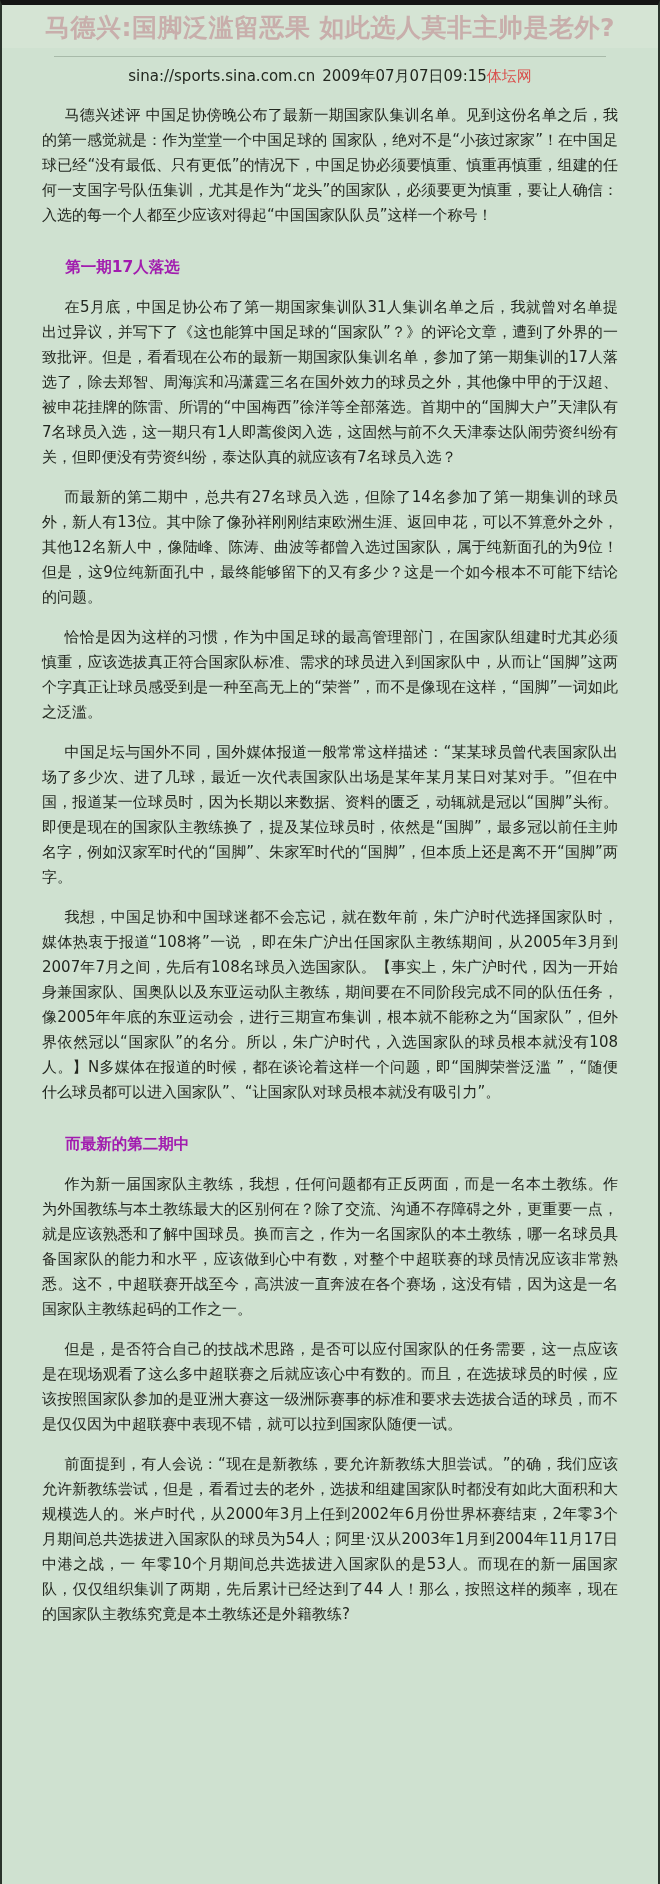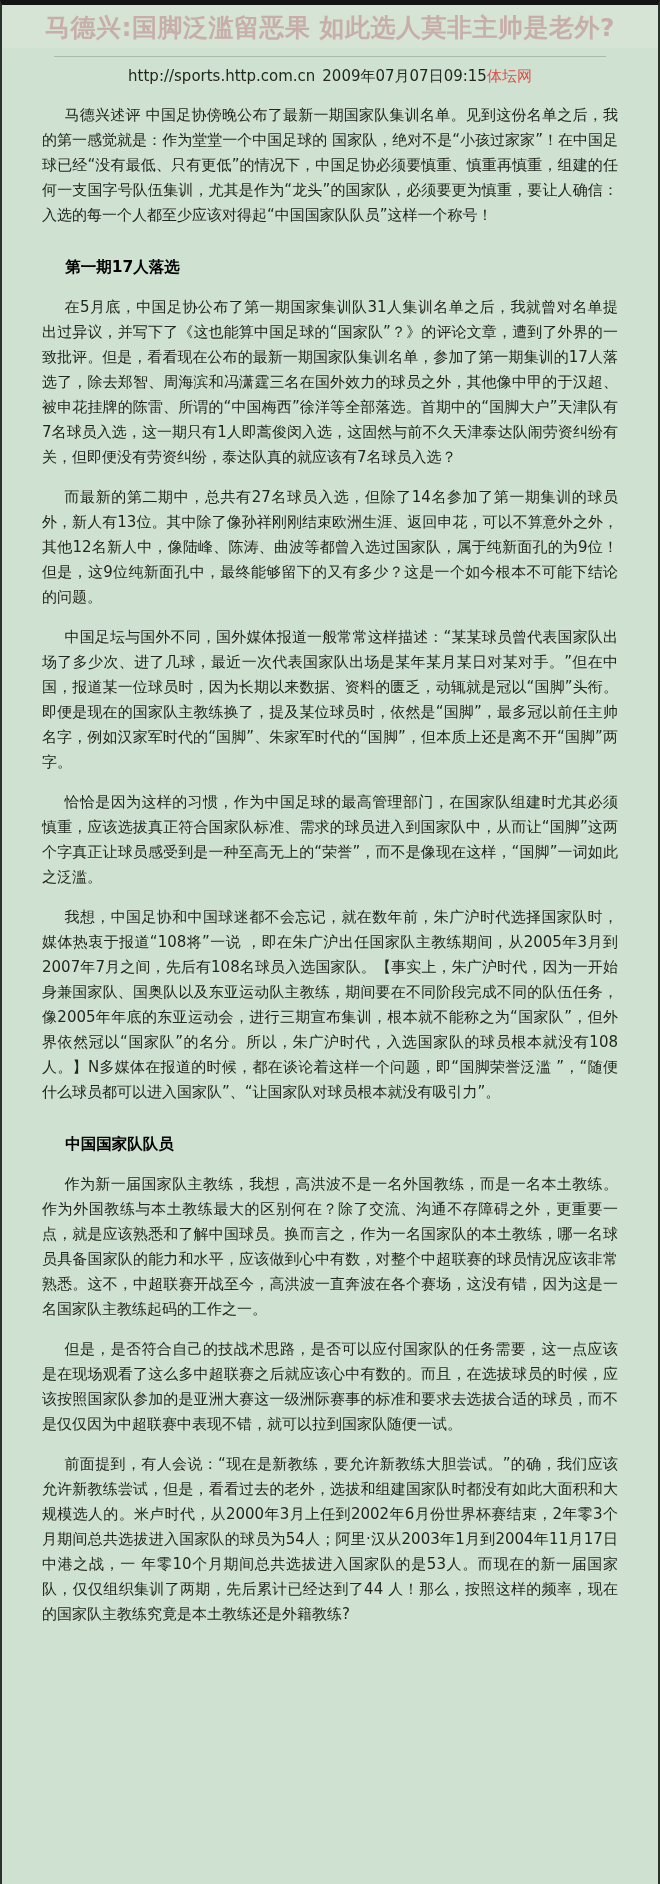--- a/index.html
+++ b/index.html
@@ -57,40 +57,40 @@
   }
   .para {
     margin: 15px 0;
     text-indent: 1.5em;
   }
   .section-heading {
     font-size: 15.5px;
     font-weight: bold;
     margin: 27px 0 9px;
     text-indent: 1.5em;
-    color: #000000;
+    color: #a21caf;
   }
 </style>
 </head>
 <body>
 
 <div class="page">
   <div class="title-band">
     <h1 class="page-title">马德兴:国脚泛滥留恶果 如此选人莫非主帅是老外?</h1>
   </div>
   <div class="title-divider"></div>
   <div class="meta-line">
-    <span class="meta-url">http://sports.http.com.cn</span><span class="meta-date">2009年07月07日09:15</span><a class="meta-source">体坛网</a>
+    <span class="meta-url">sina://sports.sina.com.cn</span><span class="meta-date">2009年07月07日09:15</span><a class="meta-source">体坛网</a>
   </div>
   <div class="article">
       <p class="para">马德兴述评 中国足协傍晚公布了最新一期国家队集训名单。见到这份名单之后，我的第一感觉就是：作为堂堂一个中国足球的 国家队，绝对不是“小孩过家家”！在中国足球已经“没有最低、只有更低”的情况下，中国足协必须要慎重、慎重再慎重，组建的任何一支国字号队伍集训，尤其是作为“龙头”的国家队，必须要更为慎重，要让人确信：入选的每一个人都至少应该对得起“中国国家队队员”这样一个称号！</p>
       <h2 class="section-heading">第一期17人落选</h2>
       <p class="para">在5月底，中国足协公布了第一期国家集训队31人集训名单之后，我就曾对名单提出过异议，并写下了《这也能算中国足球的“国家队”？》的评论文章，遭到了外界的一致批评。但是，看看现在公布的最新一期国家队集训名单，参加了第一期集训的17人落选了，除去郑智、周海滨和冯潇霆三名在国外效力的球员之外，其他像中甲的于汉超、被申花挂牌的陈雷、所谓的“中国梅西”徐洋等全部落选。首期中的“国脚大户”天津队有7名球员入选，这一期只有1人即蒿俊闵入选，这固然与前不久天津泰达队闹劳资纠纷有关，但即便没有劳资纠纷，泰达队真的就应该有7名球员入选？</p>
       <p class="para">而最新的第二期中，总共有27名球员入选，但除了14名参加了第一期集训的球员外，新人有13位。其中除了像孙祥刚刚结束欧洲生涯、返回申花，可以不算意外之外，其他12名新人中，像陆峰、陈涛、曲波等都曾入选过国家队，属于纯新面孔的为9位！但是，这9位纯新面孔中，最终能够留下的又有多少？这是一个如今根本不可能下结论的问题。</p>
+      <p class="para">恰恰是因为这样的习惯，作为中国足球的最高管理部门，在国家队组建时尤其必须慎重，应该选拔真正符合国家队标准、需求的球员进入到国家队中，从而让“国脚”这两个字真正让球员感受到是一种至高无上的“荣誉”，而不是像现在这样，“国脚”一词如此之泛滥。</p>
       <p class="para">中国足坛与国外不同，国外媒体报道一般常常这样描述：“某某球员曾代表国家队出场了多少次、进了几球，最近一次代表国家队出场是某年某月某日对某对手。”但在中国，报道某一位球员时，因为长期以来数据、资料的匮乏，动辄就是冠以“国脚”头衔。即便是现在的国家队主教练换了，提及某位球员时，依然是“国脚”，最多冠以前任主帅名字，例如汉家军时代的“国脚”、朱家军时代的“国脚”，但本质上还是离不开“国脚”两字。</p>
-      <p class="para">恰恰是因为这样的习惯，作为中国足球的最高管理部门，在国家队组建时尤其必须慎重，应该选拔真正符合国家队标准、需求的球员进入到国家队中，从而让“国脚”这两个字真正让球员感受到是一种至高无上的“荣誉”，而不是像现在这样，“国脚”一词如此之泛滥。</p>
       <p class="para">我想，中国足协和中国球迷都不会忘记，就在数年前，朱广沪时代选择国家队时，媒体热衷于报道“108将”一说 ，即在朱广沪出任国家队主教练期间，从2005年3月到2007年7月之间，先后有108名球员入选国家队。【事实上，朱广沪时代，因为一开始身兼国家队、国奥队以及东亚运动队主教练，期间要在不同阶段完成不同的队伍任务，像2005年年底的东亚运动会，进行三期宣布集训，根本就不能称之为“国家队”，但外界依然冠以“国家队”的名分。所以，朱广沪时代，入选国家队的球员根本就没有108人。】N多媒体在报道的时候，都在谈论着这样一个问题，即“国脚荣誉泛滥 ”，“随便什么球员都可以进入国家队”、“让国家队对球员根本就没有吸引力”。</p>
-      <h2 class="section-heading">中国国家队队员</h2>
-      <p class="para">作为新一届国家队主教练，我想，高洪波不是一名外国教练，而是一名本土教练。作为外国教练与本土教练最大的区别何在？除了交流、沟通不存障碍之外，更重要一点，就是应该熟悉和了解中国球员。换而言之，作为一名国家队的本土教练，哪一名球员具备国家队的能力和水平，应该做到心中有数，对整个中超联赛的球员情况应该非常熟悉。这不，中超联赛开战至今，高洪波一直奔波在各个赛场，这没有错，因为这是一名国家队主教练起码的工作之一。</p>
+      <h2 class="section-heading">而最新的第二期中</h2>
+      <p class="para">作为新一届国家队主教练，我想，任何问题都有正反两面，而是一名本土教练。作为外国教练与本土教练最大的区别何在？除了交流、沟通不存障碍之外，更重要一点，就是应该熟悉和了解中国球员。换而言之，作为一名国家队的本土教练，哪一名球员具备国家队的能力和水平，应该做到心中有数，对整个中超联赛的球员情况应该非常熟悉。这不，中超联赛开战至今，高洪波一直奔波在各个赛场，这没有错，因为这是一名国家队主教练起码的工作之一。</p>
       <p class="para">但是，是否符合自己的技战术思路，是否可以应付国家队的任务需要，这一点应该是在现场观看了这么多中超联赛之后就应该心中有数的。而且，在选拔球员的时候，应该按照国家队参加的是亚洲大赛这一级洲际赛事的标准和要求去选拔合适的球员，而不是仅仅因为中超联赛中表现不错，就可以拉到国家队随便一试。</p>
       <p class="para">前面提到，有人会说：“现在是新教练，要允许新教练大胆尝试。”的确，我们应该允许新教练尝试，但是，看看过去的老外，选拔和组建国家队时都没有如此大面积和大规模选人的。米卢时代，从2000年3月上任到2002年6月份世界杯赛结束，2年零3个月期间总共选拔进入国家队的球员为54人；阿里·汉从2003年1月到2004年11月17日中港之战，一 年零10个月期间总共选拔进入国家队的是53人。而现在的新一届国家队，仅仅组织集训了两期，先后累计已经达到了44 人！那么，按照这样的频率，现在的国家队主教练究竟是本土教练还是外籍教练?</p>
     </div>
 </div>
 
 </body></html>

